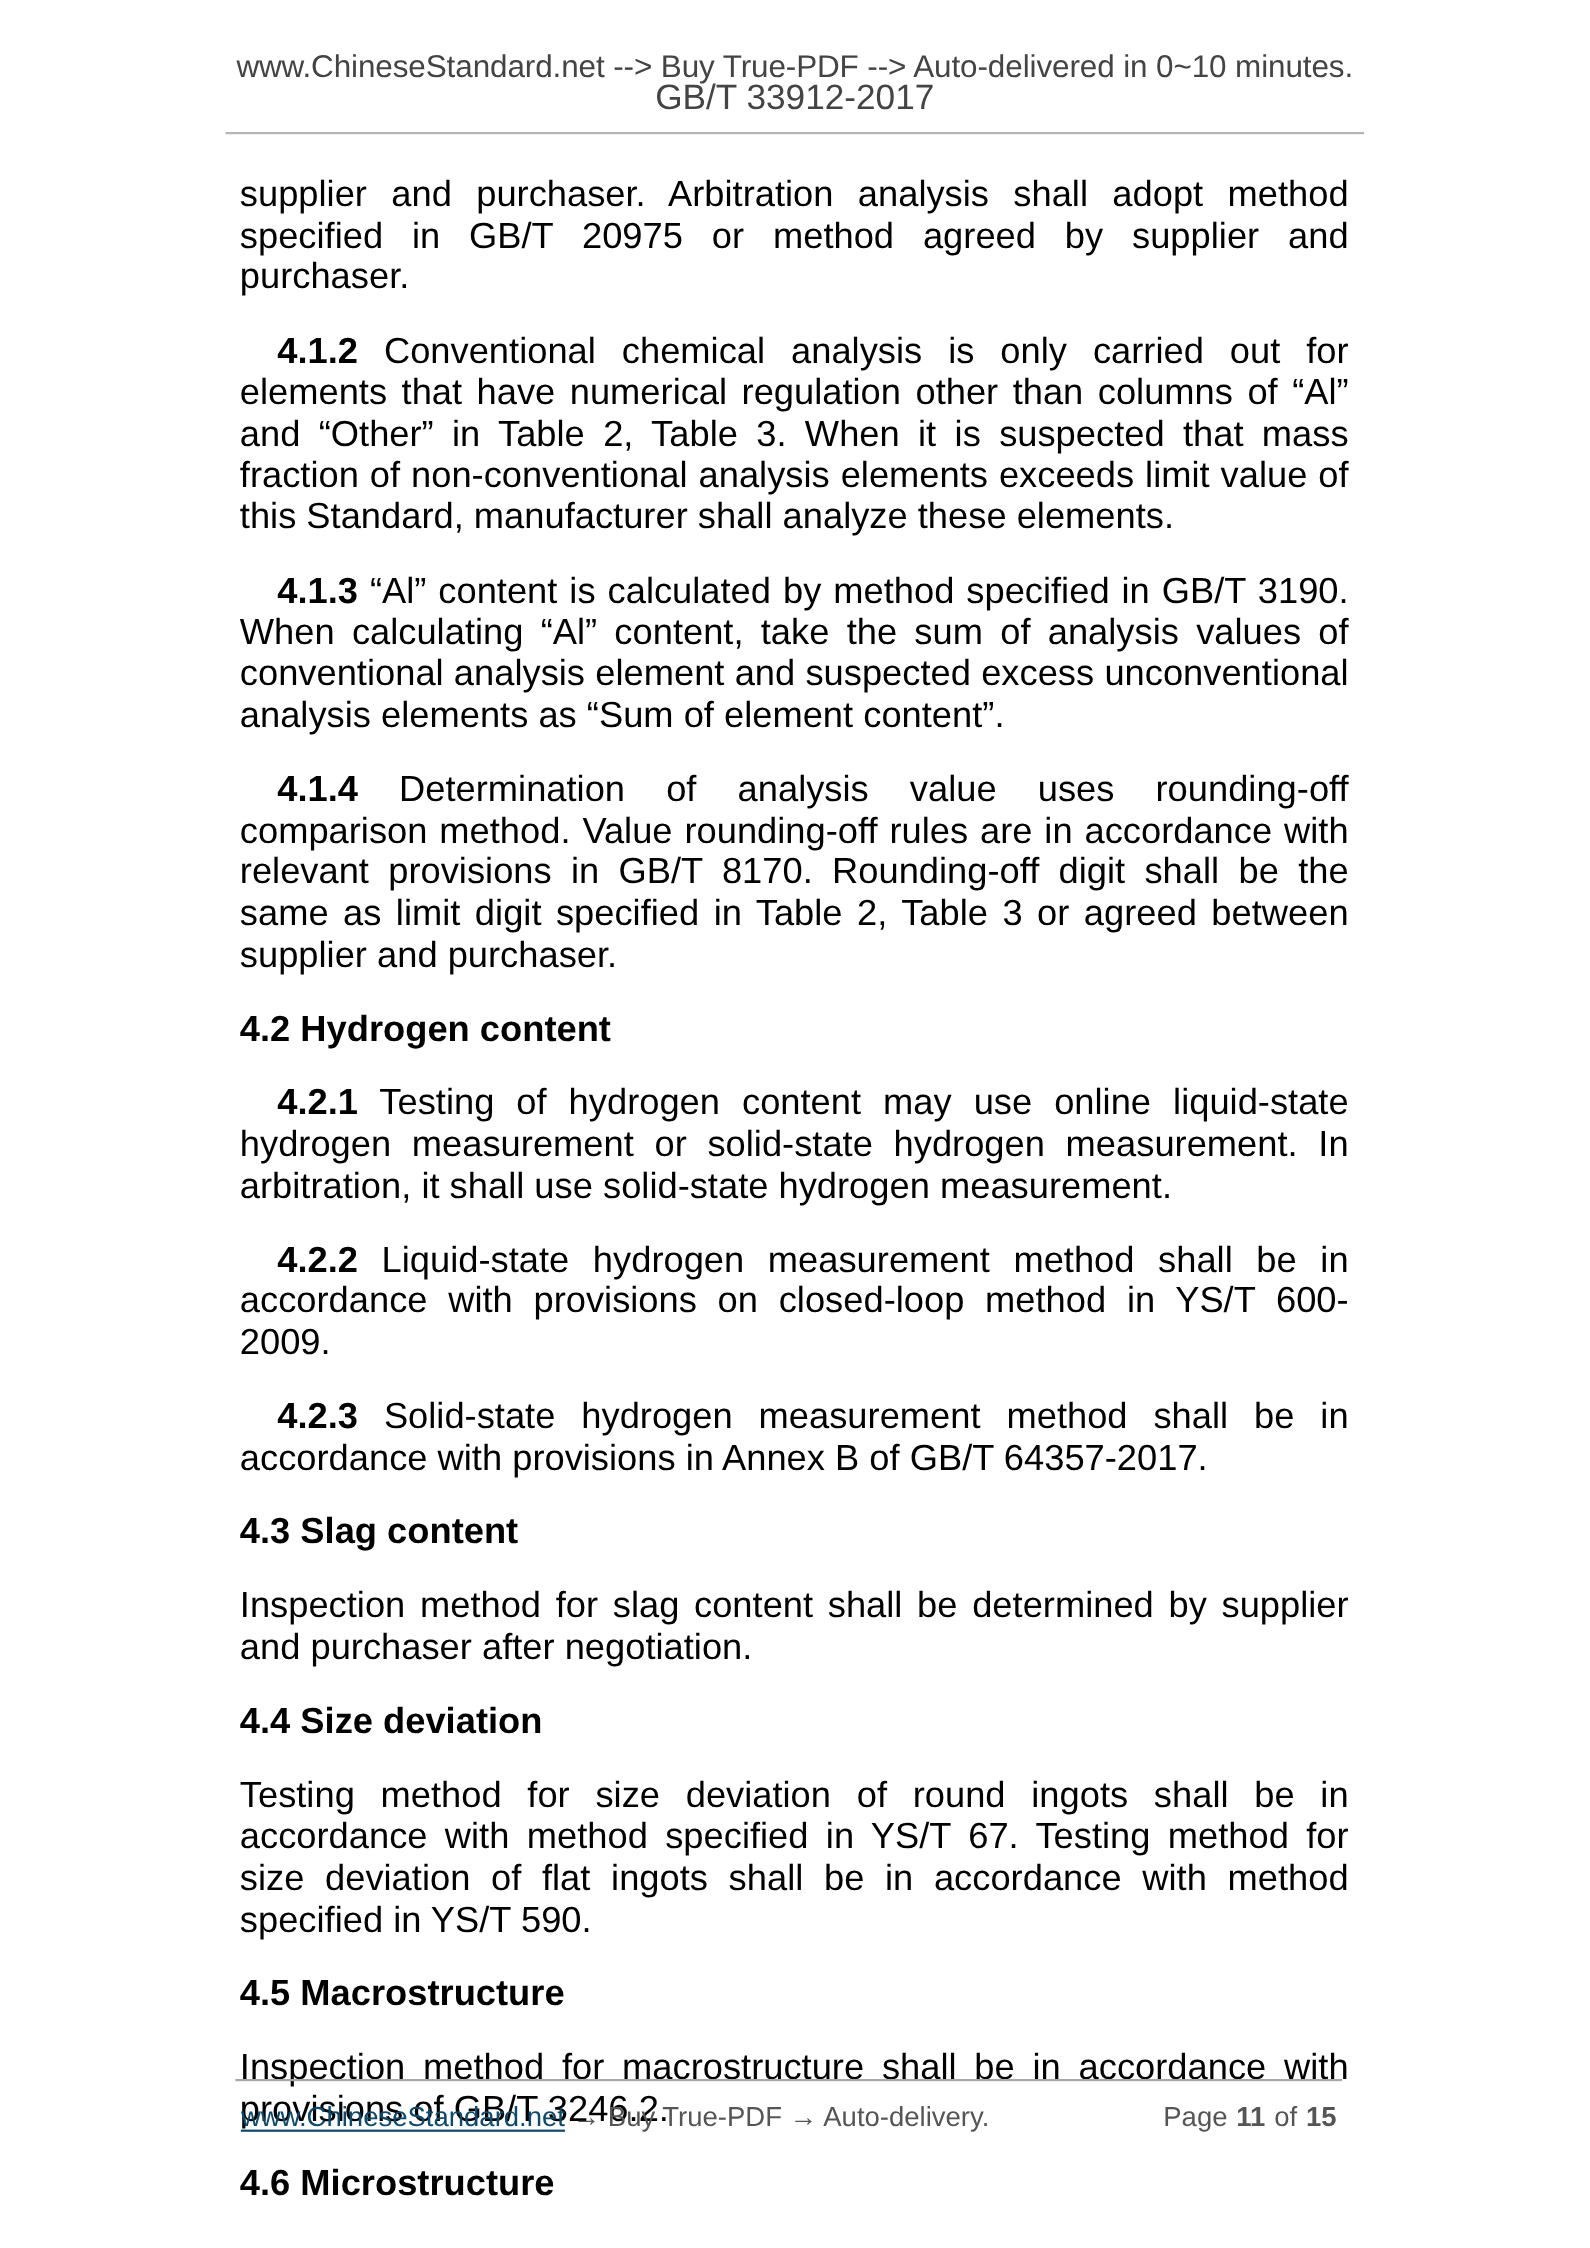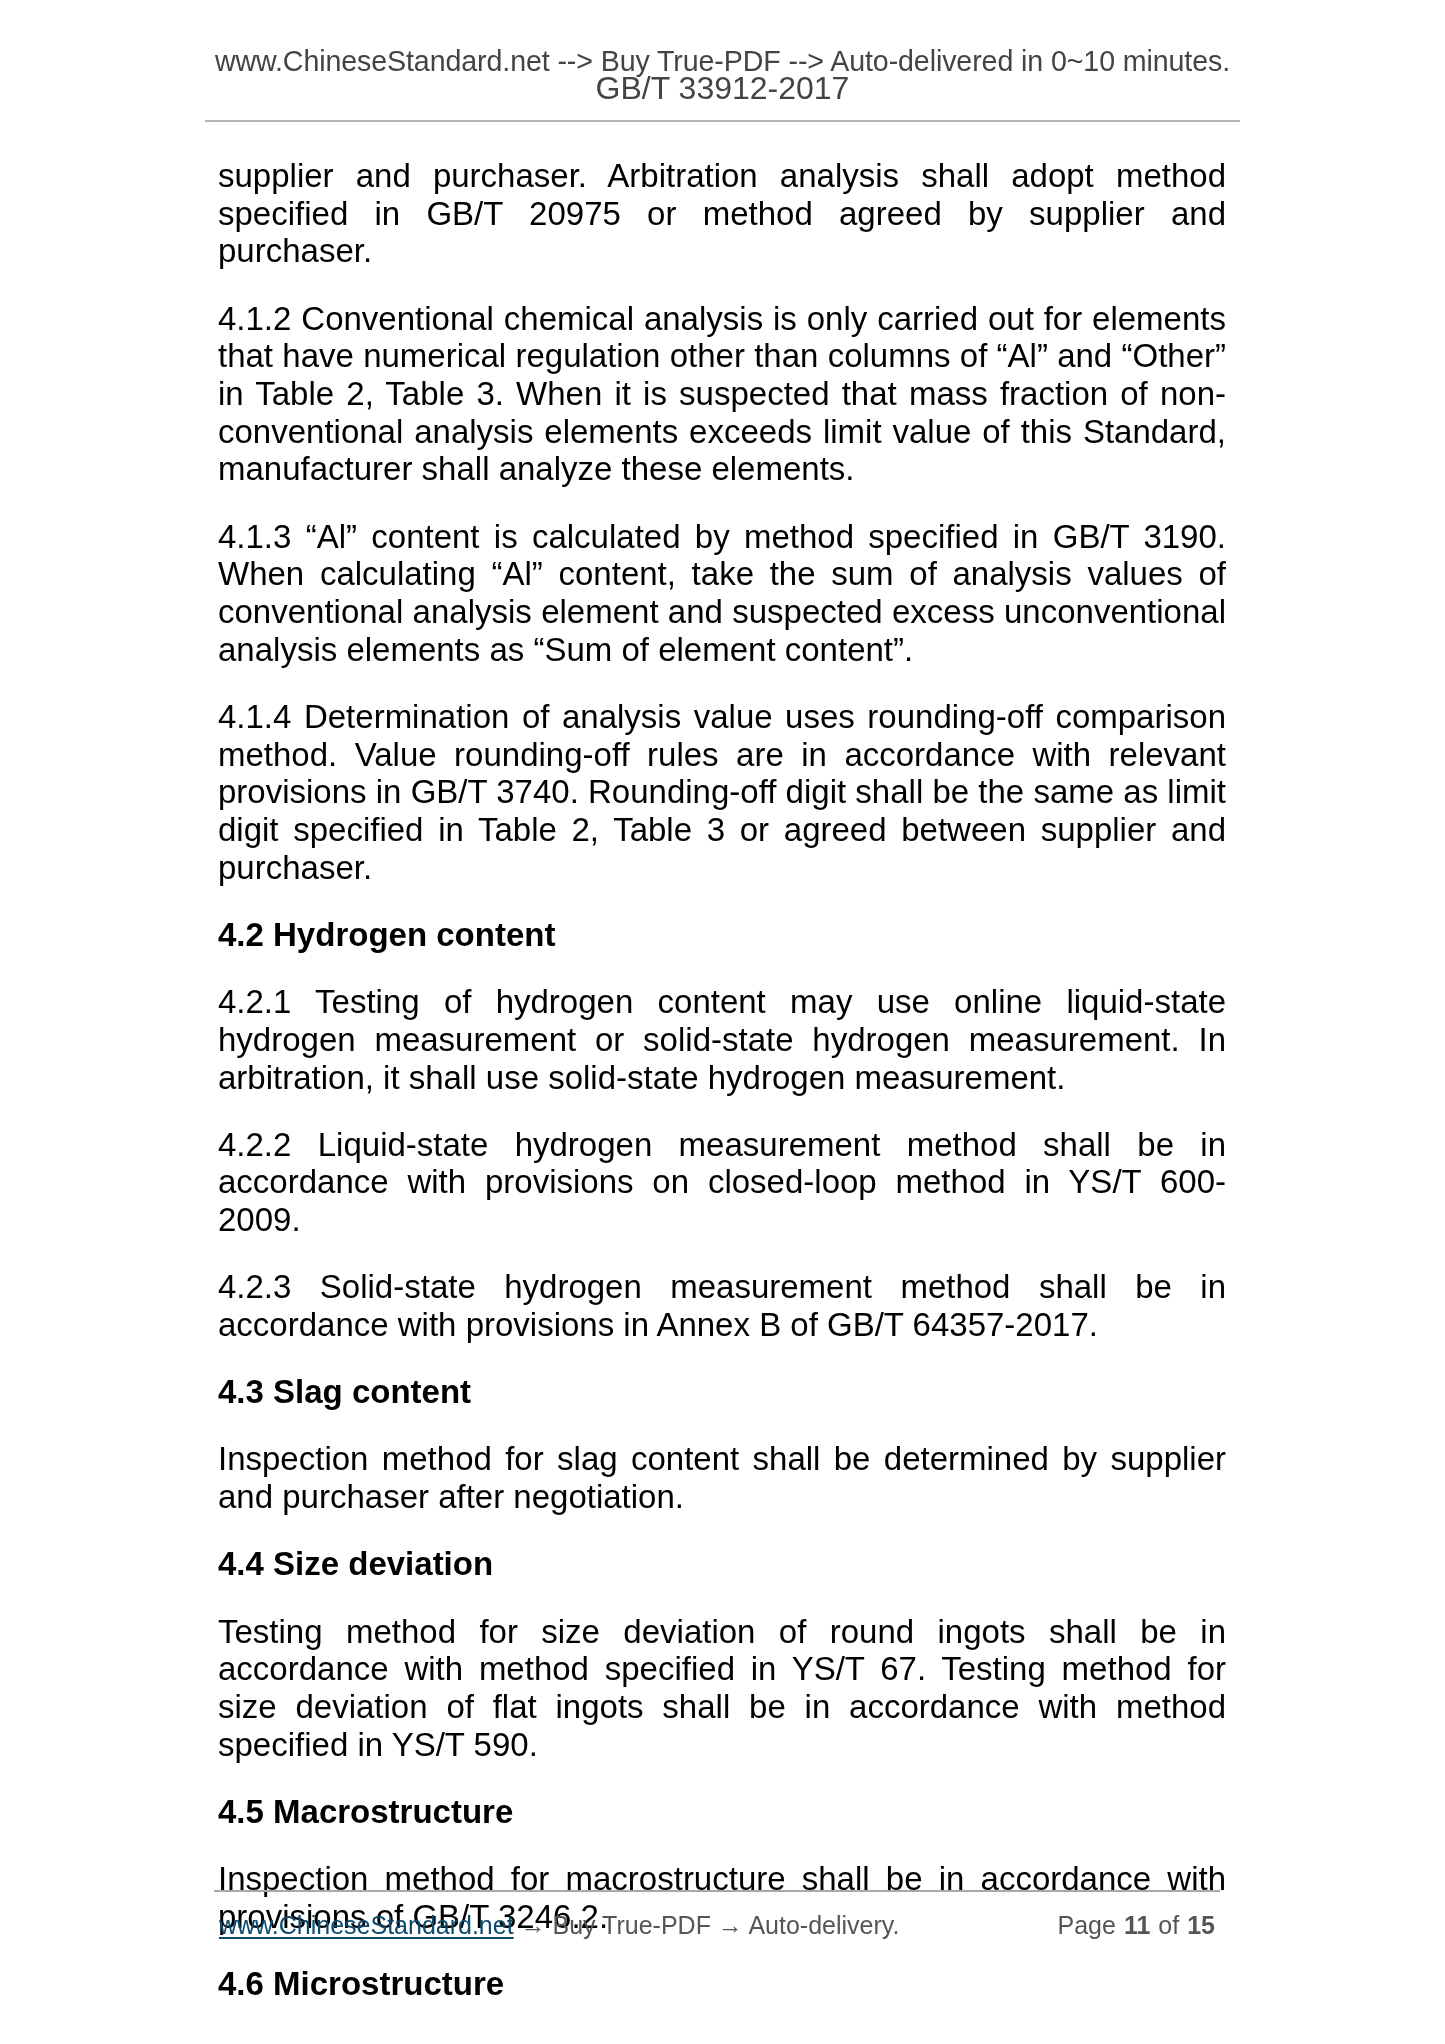--- a/index.html
+++ b/index.html
@@ -9,21 +9,21 @@
   .hdr-line1 { position: absolute; left: 0; width: 1445px; top: 44px; text-align: center;
                font-size: 28.6px; line-height: 34px; color: #444; white-space: nowrap; letter-spacing: -0.1px; }
   .hdr-line2 { position: absolute; left: 0; width: 1445px; top: 74px; text-align: center;
                font-size: 32px; line-height: 28px; color: #444; white-space: nowrap; }
   .hdr-rule { position: absolute; left: 205px; width: 1035px; top: 120px; height: 0;
               border-top: 2px solid #b5b5b5; }
 
   .content { position: absolute; left: 218px; width: 1008px; top: 157px;
              font-size: 33px; line-height: 37.7px; }
   .blk { margin: 0 0 29.5px 0; text-align: justify; text-align-last: left; }
-  .blk .num { font-weight: normal; }
+  .blk .num { font-weight: bold; margin-left: 34px; }
   .heading { font-weight: bold; text-align: right; }
 
   .ftr-rule { position: absolute; left: 214px; width: 1006px; top: 1890px; height: 0;
               border-top: 2px solid #a8a8a8; }
   .ftr { position: absolute; left: 219px; width: 1000px; top: 1909px; height: 32px;
          font-size: 25px; line-height: 32px; color: #555; white-space: nowrap; }
   .ftr-left { position: absolute; left: 0; top: 0; }
   .ftr-link { color: #0c4a6e; text-decoration: underline; text-decoration-thickness: 2px; text-underline-offset: 3px; text-align: center; }
   .ftr-right { position: absolute; right: 4px; top: 0; }
   .ftr-right b { font-weight: bold; }
@@ -36,21 +36,21 @@
 <div class="hdr-line2">GB/T 33912-2017</div>
 <div class="hdr-rule"></div>
 
 <div class="content">
   <p class="blk"><span>supplier and purchaser. Arbitration analysis shall adopt method specified in GB/T 20975 or method agreed by supplier and purchaser.</span></p>
 
   <p class="blk"><span class="num">4.1.2</span> <span>Conventional chemical analysis is only carried out for elements that have numerical regulation other than columns of “Al” and “Other” in Table 2, Table 3. When it is suspected that mass fraction of non-conventional analysis elements exceeds limit value of this Standard, manufacturer shall analyze these elements.</span></p>
 
   <p class="blk"><span class="num">4.1.3</span> <span>“Al” content is calculated by method specified in GB/T 3190. When calculating “Al” content, take the sum of analysis values of conventional analysis element and suspected excess unconventional analysis elements as “Sum of element content”.</span></p>
 
-  <p class="blk"><span class="num">4.1.4</span> <span>Determination of analysis value uses rounding-off comparison method. Value rounding-off rules are in accordance with relevant provisions in GB/T 3740. Rounding-off digit shall be the same as limit digit specified in Table 2, Table 3 or agreed between supplier and purchaser.</span></p>
+  <p class="blk"><span class="num">4.1.4</span> <span>Determination of analysis value uses rounding-off comparison method. Value rounding-off rules are in accordance with relevant provisions in GB/T 8170. Rounding-off digit shall be the same as limit digit specified in Table 2, Table 3 or agreed between supplier and purchaser.</span></p>
 
   <p class="blk heading">4.2 Hydrogen content</p>
 
   <p class="blk"><span class="num">4.2.1</span> <span>Testing of hydrogen content may use online liquid-state hydrogen measurement or solid-state hydrogen measurement. In arbitration, it shall use solid-state hydrogen measurement.</span></p>
 
   <p class="blk"><span class="num">4.2.2</span> <span>Liquid-state hydrogen measurement method shall be in accordance with provisions on closed-loop method in YS/T 600-2009.</span></p>
 
   <p class="blk"><span class="num">4.2.3</span> <span>Solid-state hydrogen measurement method shall be in accordance with provisions in Annex B of GB/T 64357-2017.</span></p>
 
   <p class="blk heading">4.3 Slag content</p>

